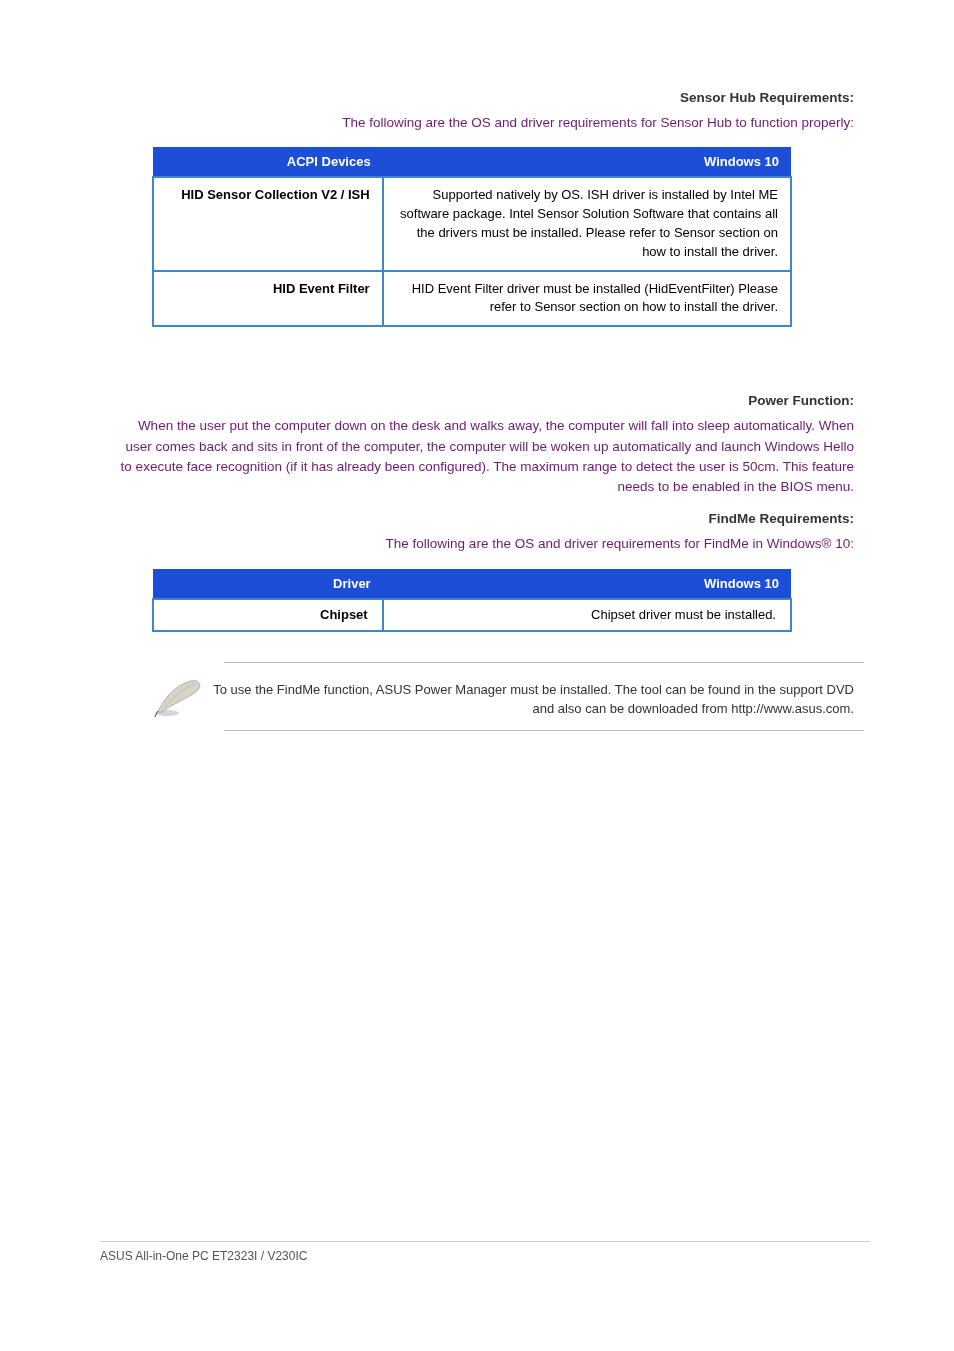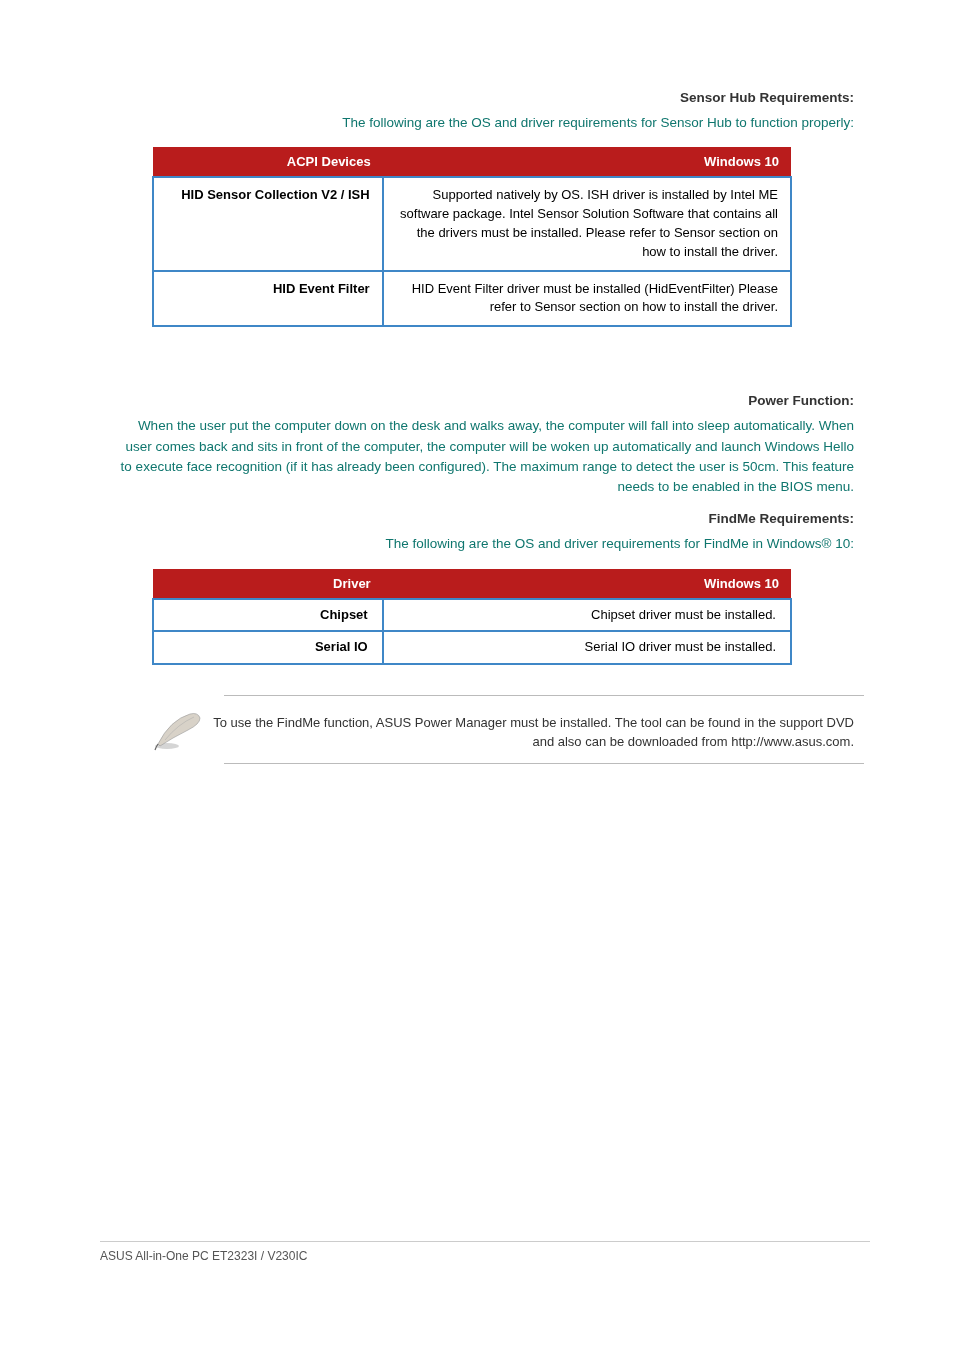--- a/index.html
+++ b/index.html
@@ -19,30 +19,30 @@
     .section-title {
       font-size: 13.5px;
       font-weight: bold;
       margin-bottom: 8px;
       color: #333;
     }
     .para {
       font-size: 13.5px;
       line-height: 1.5;
       margin-bottom: 14px;
-      color: #0f766e;
+      color: #701a75;
     }
     .table {
       width: 640px;
       border-collapse: collapse;
       margin-left: 32px;
       margin-bottom: 30px;
     }
     .table-header {
-      background: #b91c1c;
+      background: #1d4ed8;
     }
     .table-header td {
       color: #fff;
       font-size: 13px;
       font-weight: bold;
       padding: 7px 12px 7px 14px;
       vertical-align: middle;
     }
     .table-body td {
       border: 2px solid #3f87c7;
@@ -140,24 +140,20 @@
       <tr class="table-header">
         <td>Driver</td>
         <td>Windows 10</td>
       </tr>
     </thead>
     <tbody class="table-body">
       <tr>
         <td class="col-left">Chipset</td>
         <td class="col-right">Chipset driver must be installed.</td>
       </tr>
-      <tr>
-        <td class="col-left">Serial IO</td>
-        <td class="col-right">Serial IO driver must be installed.</td>
-      </tr>
     </tbody>
   </table>
 
   <hr class="hr-light" style="margin-left:104px;">
   <div class="note-row">
     <div class="note-icon">
       <svg width="54" height="42" viewBox="0 0 54 42">
         <ellipse cx="17" cy="36" rx="12" ry="3" fill="#888" opacity="0.35"></ellipse>
         <path d="M 8 34 Q 20 10 40 4 Q 48 2 50 8 Q 50 14 38 20 Q 22 28 10 36 Z" fill="#d8d2c8" stroke="#999" stroke-width="0.6"></path>
         <path d="M 15 30 Q 28 14 44 7" stroke="#aaa" stroke-width="0.5" fill="none"></path>

